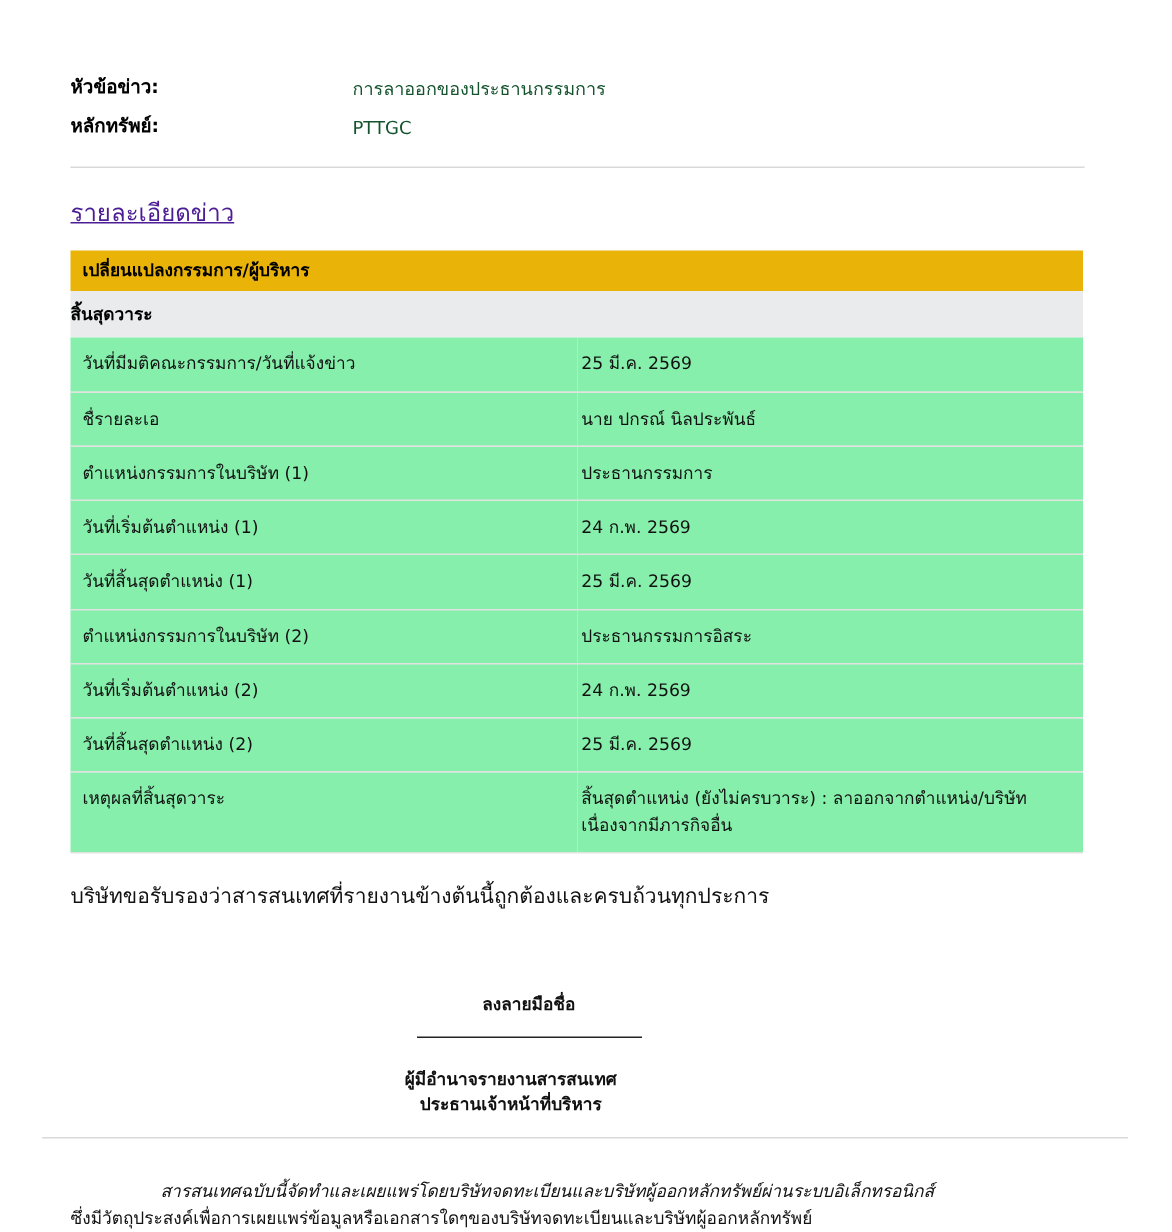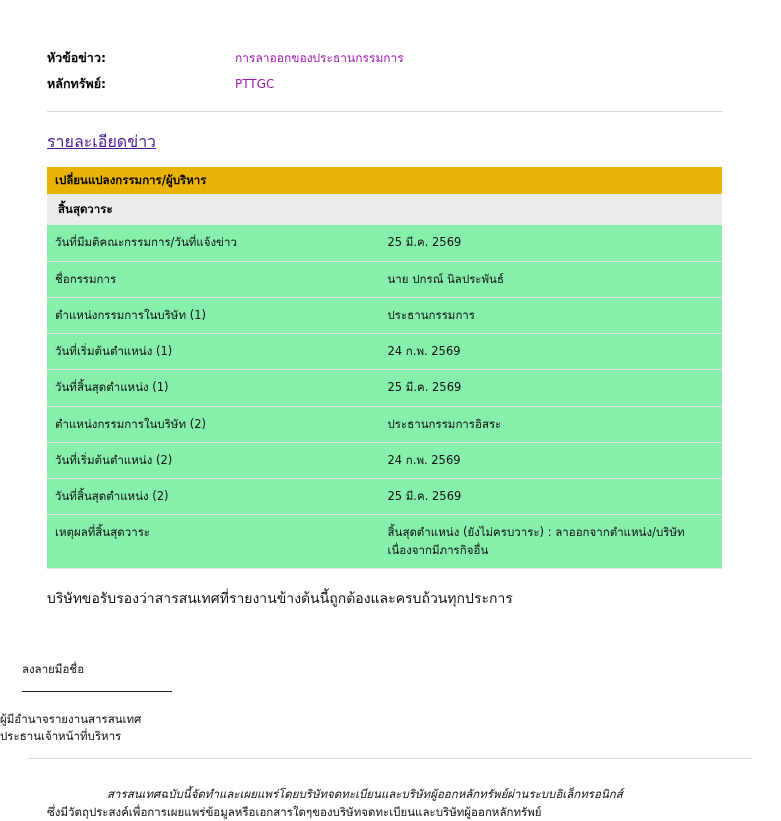--- a/index.html
+++ b/index.html
@@ -24,35 +24,35 @@
   }
 
   
   .header-block {
     padding: 50px 0 0 0;
     margin-left: 47px;
     width: 676px;
   }
   .hdr-row {
     display: flex;
-    align-items: flex-start;
+    align-items: flex-end;
     margin-bottom: 9px;
   }
   .hdr-label {
     width: 188px;
     flex: 0 0 188px;
     font-weight: bold;
     font-size: 12.5px;
     line-height: 1.35;
     color: #000;
   }
   .hdr-value {
     font-size: 12px;
     line-height: 1.35;
-    color: #a21caf;
+    color: #14532d;
   }
 
   .rule {
     border: 0;
     border-top: 1px solid #d9d9d9;
     margin: 0;
   }
   .rule-top {
     margin: 18px 0 0 47px;
     width: 676px;
@@ -85,21 +85,21 @@
     background: #eab308;
     font-weight: bold;
     font-size: 11.5px;
     padding: 5px 0 5px 8px;
     color: #000;
   }
   .sub-head td {
     background: #e9ebed;
     font-weight: bold;
     font-size: 11.5px;
-    padding: 7px 0 7px 11px;
+    padding: 7px 0 7px 0;
     color: #000;
   }
   .data-row td {
     border-bottom: 1px solid #e2e2e2;
     background: #86efac;
   }
   .data-row td.lbl {
     width: 340px;
   }
   .data-row td.val {
@@ -109,25 +109,26 @@
   
   .certify {
     margin: 19px 0 0 47px;
     font-size: 14px;
     color: #111;
     line-height: 1.5;
   }
 
   .sign-block {
     margin: 36px 0 0 0;
-    text-align: left;
+    text-align: center;
     font-size: 11.5px;
     line-height: 1.45;
     color: #111;
     padding-right: 100px;
+    font-weight: bold;
   }
   .sign-line {
     white-space: pre;
   }
   .sign-underline {
     display: inline-block;
     width: 150px;
     border-bottom: 1px solid #222;
     vertical-align: -2px;
   }
@@ -183,21 +184,21 @@
       </tr>
       <tr class="sub-head">
         <td colspan="2">สิ้นสุดวาระ</td>
       </tr>
 
       <tr class="data-row">
         <td class="lbl">วันที่มีมติคณะกรรมการ/วันที่แจ้งข่าว</td>
         <td class="val">25 มี.ค. 2569</td>
       </tr>
       <tr class="data-row">
-        <td class="lbl">ชื่อกรรมการ</td>
+        <td class="lbl">ชื่รายละเอ</td>
         <td class="val">นาย ปกรณ์ นิลประพันธ์</td>
       </tr>
       <tr class="data-row">
         <td class="lbl">ตำแหน่งกรรมการในบริษัท (1)</td>
         <td class="val">ประธานกรรมการ</td>
       </tr>
       <tr class="data-row">
         <td class="lbl">วันที่เริ่มต้นตำแหน่ง (1)</td>
         <td class="val">24 ก.พ. 2569</td>
       </tr>

